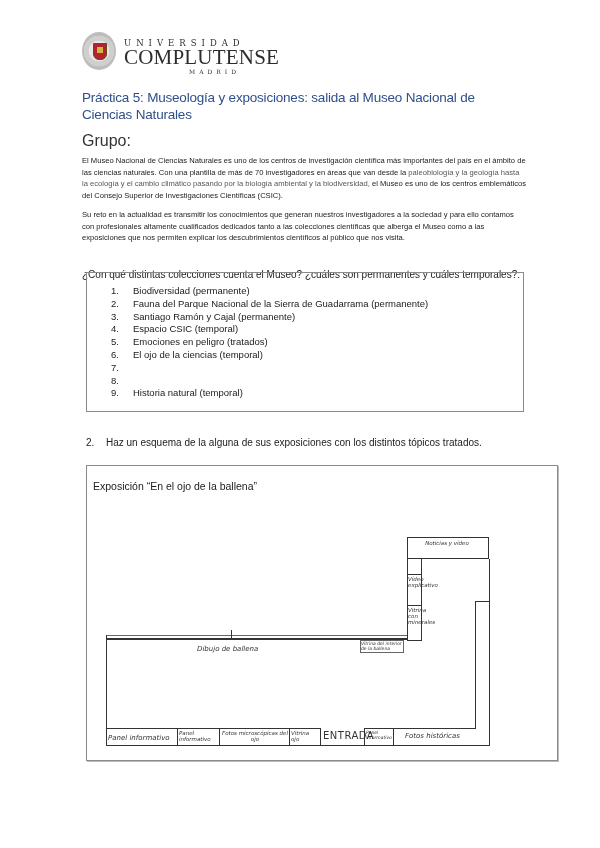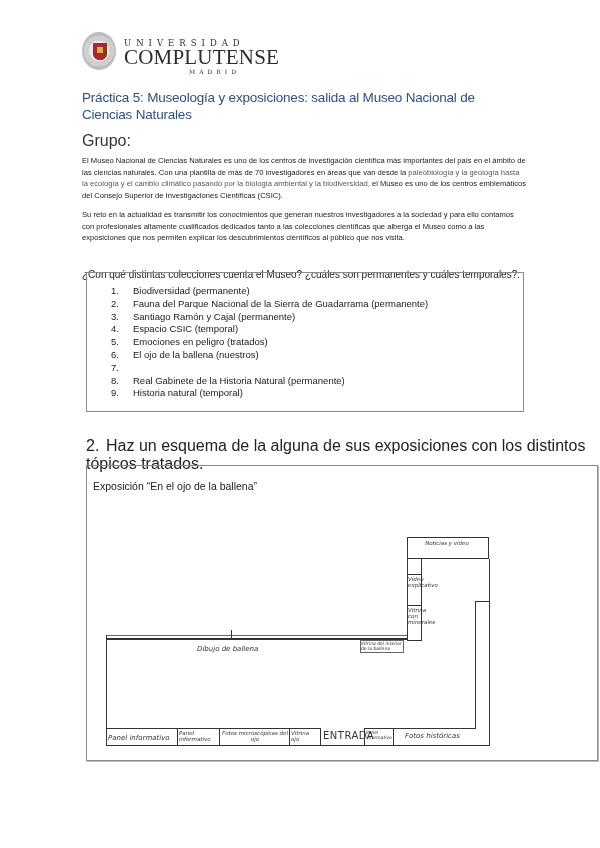--- a/index.html
+++ b/index.html
@@ -33,24 +33,24 @@
   .p2 { top: 209px; }
 
   .question { left: 82px; top: 251px; font-family: "Liberation Sans", sans-serif; font-size: 10px; color: #222; margin-top: 18px; }
 
   .box1 { left: 86px; top: 272px; width: 438px; height: 140px; border: 1px solid #8a8a8a; box-sizing: border-box; }
   .list { position: absolute; left: 24px; top: 12px; margin: 0; padding: 0; list-style: none;
           font-family: "Liberation Sans", sans-serif; font-size: 9.5px; line-height: 12.8px; color: #1a1a1a; }
   .list li { display: flex; }
   .list .num { width: 22px; display: inline-block; }
 
-  .q2 { left: 86px; top: 437px; font-family: "Liberation Sans", sans-serif; font-size: 16px; color: #222; }
+  .q2 { left: 86px; top: 437px; font-family: "Liberation Sans", sans-serif; font-size: 10px; color: #222; }
   .q2 .num { display: inline-block; width: 20px; }
 
-  .box2 { left: 86px; top: 465px; width: 512px; height: 296px; border: 1.5px solid #8a8a8a;
+  .box2 { left: 86px; top: 465px; width: 472px; height: 296px; border: 1.5px solid #8a8a8a;
           box-sizing: border-box; box-shadow: 1px 1px 0 #bbb; }
   .box2-title { position: absolute; left: 6px; top: 14px; font-family: "Liberation Sans", sans-serif;
                 font-size: 10.5px; color: #222; }
 
   
   .ln { position: absolute; background: #333; }
   .rect { position: absolute; border: 1px solid #333; box-sizing: border-box; }
   .hw { position: absolute; font-family: "DejaVu Sans", sans-serif; color: #333; font-size: 5.5px; line-height: 6px; font-style: italic; }
   .hw.big { font-size: 7px; line-height: 8px; }
   .entrada { font-style: normal; font-size: 10px; letter-spacing: 0.5px; }
@@ -94,28 +94,27 @@
     <li>
         <span class="num">4.</span>
         <span>Espacio CSIC (temporal)</span>
       </li>
     <li>
         <span class="num">5.</span>
         <span>Emociones en peligro (tratados)</span>
       </li>
     <li>
         <span class="num">6.</span>
-        <span>El ojo de la ballena (nuestros)</span>
+        <span>El ojo de la ciencias (temporal)</span>
       </li>
     <li>
         <span class="num">7.</span>
       </li>
     <li>
         <span class="num">8.</span>
-        <span>Real Gabinete de la Historia Natural (permanente)</span>
       </li>
     <li>
         <span class="num">9.</span>
         <span>Historia natural (temporal)</span>
       </li>
   </ul>
 </div>
 
 <div class="abs q2">
   <span class="num">2.</span><span>Haz un esquema de la alguna de sus exposiciones con los distintos tópicos tratados.</span>

